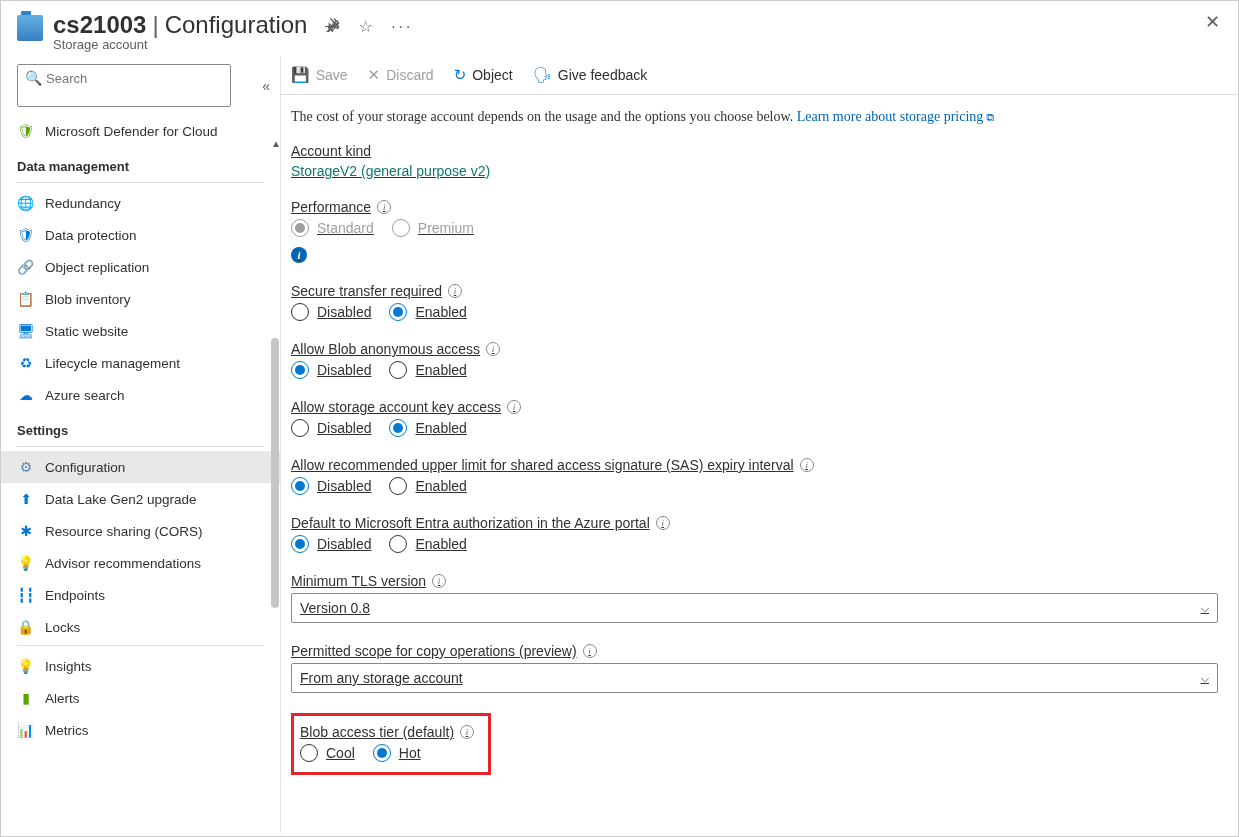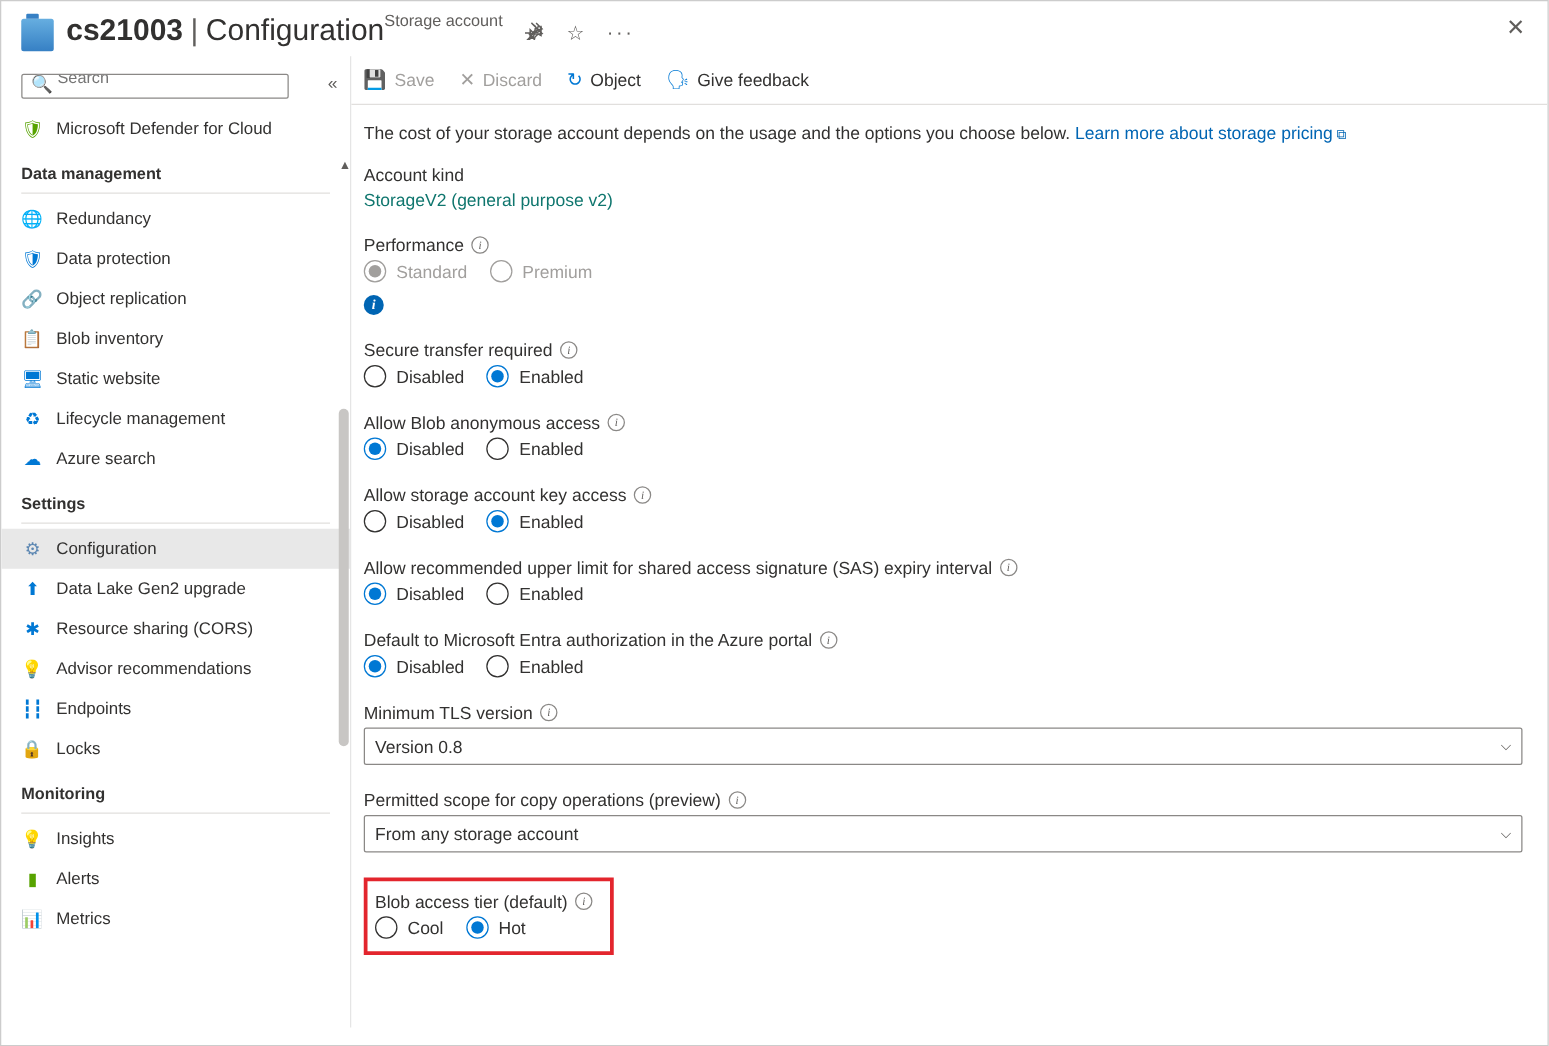--- a/index.html
+++ b/index.html
@@ -1,54 +1,54 @@
 <!DOCTYPE html>
 <html><head>
 <meta charset="utf-8">
 <style>
 * { box-sizing: border-box; margin: 0; padding: 0; }
 body { font-family: "Segoe UI", sans-serif; font-size: 14px; color: #323130; background: #fff; width: 1239px; height: 837px; overflow: hidden; border: 1px solid #ccc; }
 .header { display: flex; align-items: flex-start; padding: 10px 20px 4px 16px; position: relative; }
 .storage-icon { width: 26px; height: 26px; background: linear-gradient(180deg, #66aee0 0%, #3680c4 100%); border-radius: 2px; margin-right: 10px; margin-top: 4px; position: relative; }
 .storage-icon::before { content: ""; position: absolute; top: -4px; left: 4px; width: 10px; height: 4px; background: #3680c4; border-radius: 1px 1px 0 0; }
-.title-block { display: flex; flex-direction: row; }
+.title-block { display: flex; flex-direction: column; }
 .title-row { display: flex; align-items: center; }
 .title-main { font-size: 24px; font-weight: 600; }
 .title-sep { font-size: 24px; font-weight: 300; color: #605e5c; margin: 0 6px; }
 .title-sub { font-size: 24px; font-weight: 300; }
 .subtitle { font-size: 13px; color: #605e5c; margin-top: -2px; }
 .header-icons { display: flex; align-items: center; margin-left: 18px; margin-top: 6px; gap: 18px; color: #605e5c; }
 .header-icons span { cursor: pointer; font-size: 16px; }
 .close-x { position: absolute; right: 18px; top: 10px; font-size: 18px; cursor: pointer; color: #605e5c; }
 .body { display: flex; height: calc(100% - 58px); }
 .sidebar { width: 280px; border-right: 1px solid #e5e5e5; display: flex; flex-direction: column; position: relative; }
 .search-row { display: flex; align-items: center; padding: 8px 10px 8px 16px; }
-.search-input { flex: 1; height: 20px; border: 1px solid #8a8886; border-radius: 2px; padding: 0 8px 14px 28px; font-size: 13px; background: #fff; }
+.search-input { flex: 1; height: 43px; border: 1px solid #8a8886; border-radius: 2px; padding: 0 8px 14px 28px; font-size: 13px; background: #fff; }
 .search-wrap { position: relative; flex: 1; }
 .search-icon { position: absolute; left: 8px; top: 6px; color: #0078d4; font-size: 14px; }
 .collapse-icon { margin-left: 14px; color: #605e5c; font-size: 14px; cursor: pointer; }
 .nav { overflow-y: auto; flex: 1; padding-bottom: 10px; }
 .nav-item { display: flex; align-items: center; padding: 7px 16px; cursor: pointer; font-size: 13.5px; gap: 10px; }
 .nav-item.selected { background: #e8e8e8; }
 .nav-icon { width: 18px; height: 18px; display: inline-flex; align-items: center; justify-content: center; font-size: 14px; }
 .section-header { font-size: 13px; font-weight: 600; padding: 12px 16px 6px 16px; }
 .section-rule { border-bottom: 1px solid #e1dfdd; margin: 2px 16px 4px 16px; }
 .scroll-thumb { position: absolute; right: 1px; top: 282px; width: 8px; height: 270px; background: #c8c6c4; border-radius: 4px; }
 .scroll-arrow { position: absolute; right: -1px; top: 82px; font-size: 10px; color: #605e5c; }
 .content { flex: 1; overflow-y: auto; padding: 0; position: relative; }
 .toolbar { display: flex; align-items: center; gap: 20px; padding: 10px 20px 10px 10px; border-bottom: 1px solid #e1dfdd; color: #605e5c; }
 .tb-btn { display: inline-flex; align-items: center; gap: 6px; font-size: 14px; cursor: pointer; }
 .tb-btn.disabled { color: #a19f9d; cursor: default; }
 .tb-btn.active { color: #323130; }
 .tb-btn .ti { font-size: 15px; }
 .main { padding: 14px 20px 30px 10px; }
-.desc { font-size: 14px; margin-bottom: 18px; }
+.desc { font-size: 14px; margin-bottom: 18px; font-family: Liberation Serif, serif; }
 .desc a { color: #0065b3; text-decoration: none; }
 .ext-icon { font-size: 11px; margin-left: 3px; color: #0065b3; }
-.field { margin-bottom: 20px; }
+.field { margin-bottom: 20px; text-decoration: underline; }
 .field-label { font-size: 14px; margin-bottom: 4px; display: flex; align-items: center; gap: 6px; }
 .field-value { font-size: 14px; color: #0f766e; }
 .info-icon { width: 14px; height: 14px; border: 1px solid #8a8886; border-radius: 50%; display: inline-flex; align-items: center; justify-content: center; font-size: 9px; color: #605e5c; font-style: italic; font-family: serif; }
 .radio-row { display: flex; align-items: center; gap: 18px; margin-top: 4px; }
 .radio-opt { display: flex; align-items: center; gap: 8px; cursor: pointer; font-size: 14px; }
 .radio-opt.disabled { color: #a19f9d; cursor: default; }
 .radio-circle { width: 18px; height: 18px; border: 1px solid #323130; border-radius: 50%; display: flex; align-items: center; justify-content: center; }
 .radio-opt.selected .radio-circle { border-color: #0078d4; }
 .radio-opt.selected .radio-circle::after { content: ""; width: 10px; height: 10px; background: #0078d4; border-radius: 50%; }
 .radio-opt.disabled .radio-circle { border-color: #a19f9d; }
@@ -154,21 +154,20 @@
         </div>
       <div class="nav-item">
           <span class="nav-icon" style="color:#0078d4;">┇┇</span>
           <span>Endpoints</span>
         </div>
       <div class="nav-item">
           <span class="nav-icon" style="color:#0078d4;">🔒</span>
           <span>Locks</span>
         </div>
 
-      <div class="section-header">Monitoring</div>
       <div class="section-rule"></div>
       <div class="nav-item">
           <span class="nav-icon" style="color:#8661c5;">💡</span>
           <span>Insights</span>
         </div>
       <div class="nav-item">
           <span class="nav-icon" style="color:#57a300;">▮</span>
           <span>Alerts</span>
         </div>
       <div class="nav-item">

